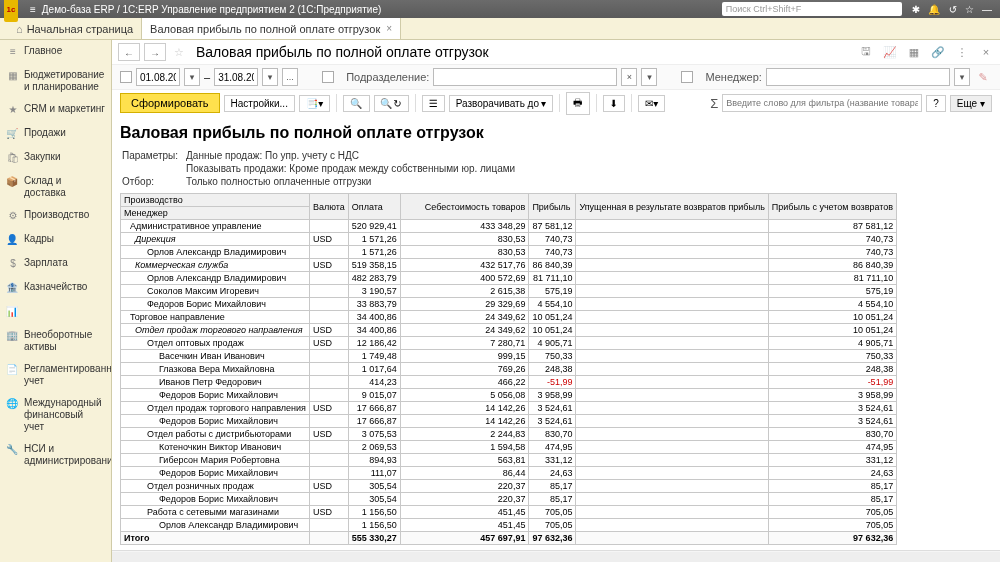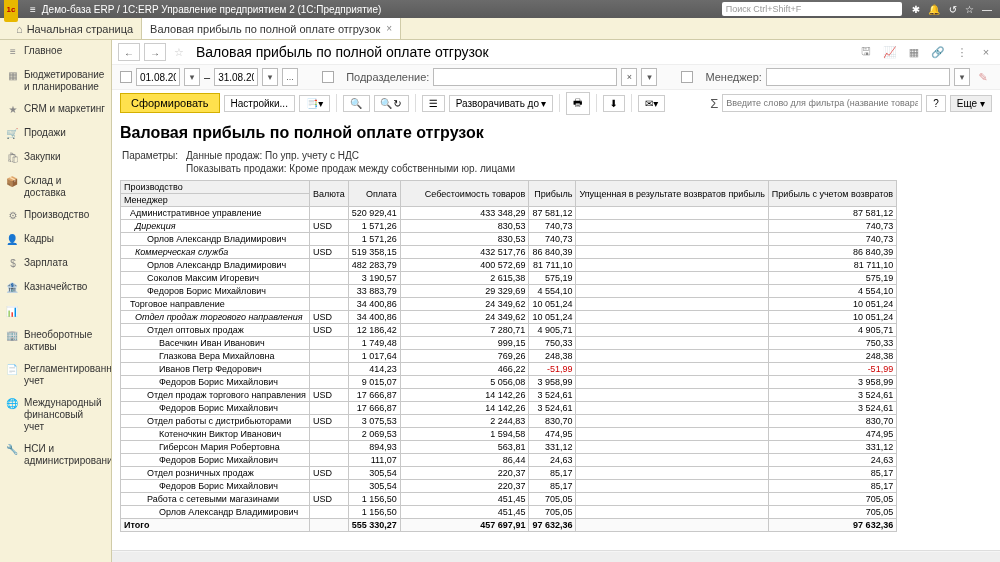--- a/index.html
+++ b/index.html
@@ -50,21 +50,21 @@
   .toolbar .more { border:1px solid #ccc; padding:2px 6px; cursor:pointer; font-size:10px; }
   
   .report { flex:1; overflow:auto; padding: 4px 8px; }
   .report h2 { font-size: 16px; font-weight: bold; margin: 4px 0 6px; }
   .report .params { font-size: 10px; color:#333; margin-bottom: 4px; }
   .report .params td { padding: 0 6px 0 0; vertical-align: top; }
   .report .params .plabel { color:#333; }
   
   table.data { border-collapse: collapse; font-size: 9px; width: 100%; max-width: 760px; margin-top: 4px; }
   table.data th, table.data td { border: 1px solid #c8c8c8; padding: 1px 3px; white-space: nowrap; }
-  table.data th { background: #f0f0f0; font-weight: normal; text-align: right; vertical-align: middle; }
+  table.data th { background: #f0f0f0; font-weight: normal; text-align: left; vertical-align: middle; }
   table.data th.left { text-align: left; }
   table.data .num { text-align: right; }
   table.data .neg { color: #c00; }
   table.data .total td { font-weight: bold; background: #fafafa; }
   table.data .lvl0 td:first-child { padding-left: 9px; }
   table.data .lvl1 td:first-child { padding-left: 14px; font-style: italic; }
   table.data .lvl2 td:first-child { padding-left: 26px; }
   table.data .lvl3 td:first-child { padding-left: 38px; }
   .treecol { position: relative; }
   
@@ -222,20 +222,24 @@
       <table class="params">
         <tbody>
             <tr>
               <td class="plabel">Параметры:</td>
             <td>Данные продаж: По упр. учету с НДС</td>
             </tr>
         <tr>
               <td></td>
               <td>Показывать продажи: Кроме продаж между собственными юр. лицами</td>
             </tr>
+        <tr>
+              <td class="plabel">Отбор:</td>
+            <td>Только полностью оплаченные отгрузки</td>
+            </tr>
       </tbody>
         </table>
 
       <table class="data">
         <thead>
           <tr>
             <th class="left" rowspan="1">Производство</th>
             <th rowspan="2">Валюта</th>
             <th rowspan="2" style="width:70px;">Оплата</th>
             <th rowspan="2" style="width:70px;padding-left:24px;">Себестоимость товаров</th>

